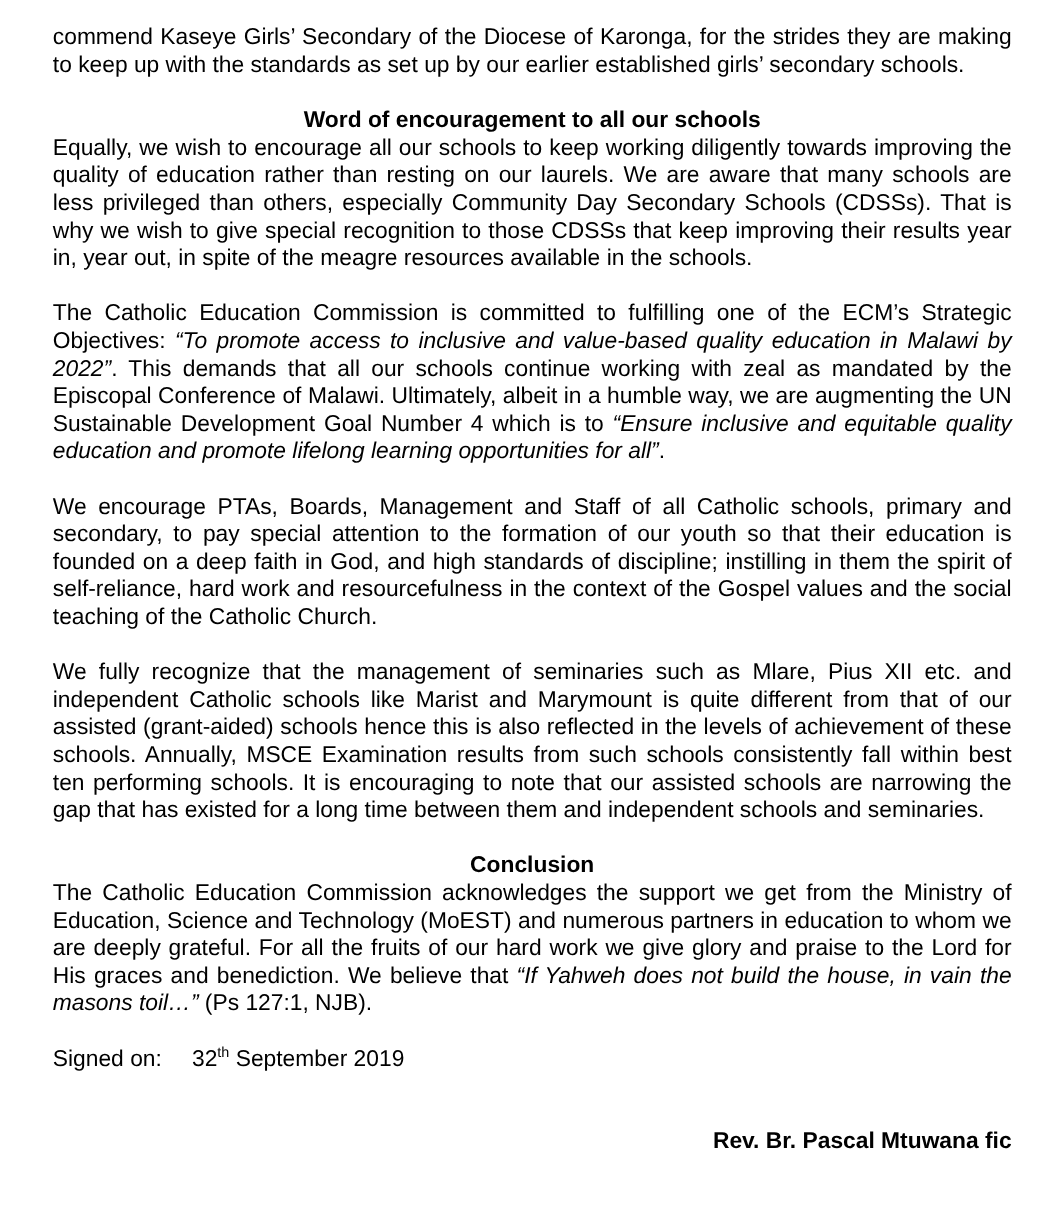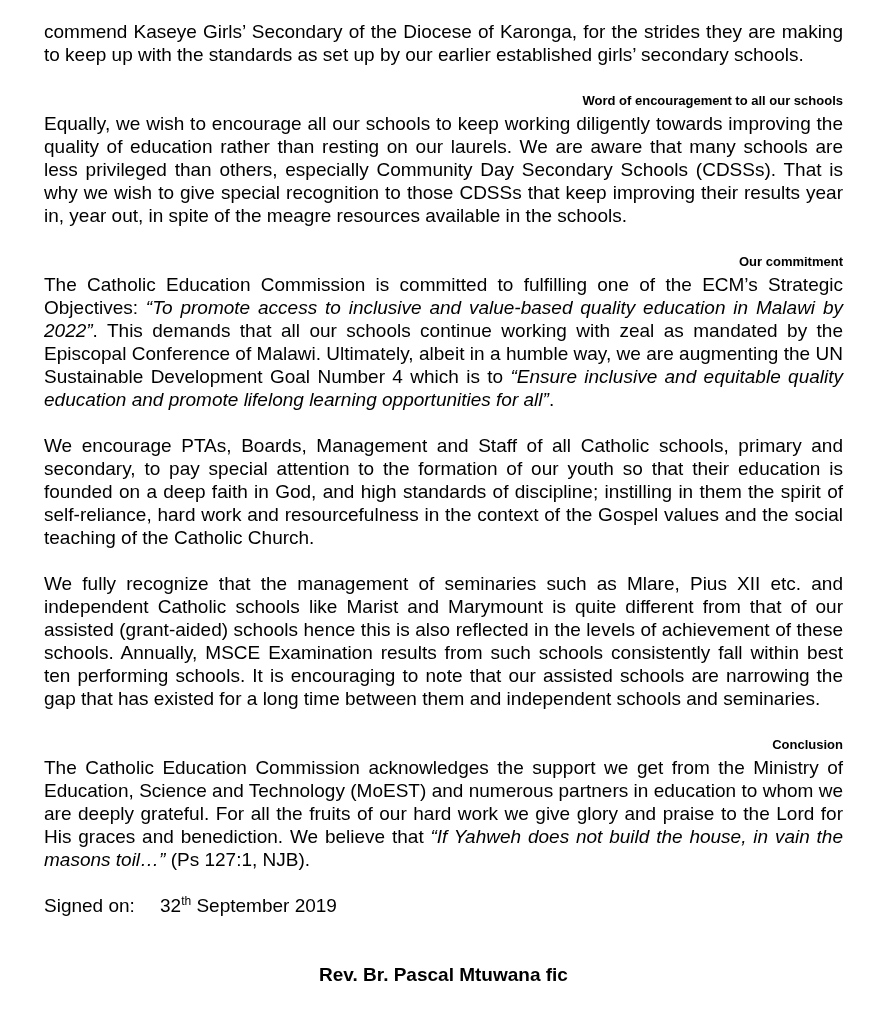--- a/index.html
+++ b/index.html
@@ -20,37 +20,37 @@
     font-family: Liberation Sans, sans-serif;
     font-size: 19px;
     line-height: 23px;
     color: #000000;
   }
   .para {
     text-align: justify;
     margin: 0 0 23px 0;
   }
   .heading {
-    font-size: 13px;
+    font-size: 19px;
     font-weight: bold;
-    text-align: right;
+    text-align: center;
     margin: 0;
   }
   .signed-line {
     margin: 0 0 46px 0;
     text-align: left;
   }
   .signed-label {
     display: inline-block;
     width: 116px;
   }
   .signatory-name {
     font-weight: bold;
     margin: 0;
-    text-align: center;
+    text-align: right;
   }
   .signatory-title {
     font-weight: bold;
     text-decoration: underline;
     margin: 0;
     text-align: left;
   }
   sup {
     font-size: 12px;
     line-height: 0;
@@ -59,21 +59,20 @@
 </head>
 <body>
 
 <div class="page">
 
   <p class="para">commend Kaseye Girls’ Secondary of the Diocese of Karonga, for the strides they are making to keep up with the standards as set up by our earlier established girls’ secondary schools.</p>
 
   <h2 class="heading">Word of encouragement to all our schools</h2>
   <p class="para">Equally, we wish to encourage all our schools to keep working diligently towards improving the quality of education rather than resting on our laurels. We are aware that many schools are less privileged than others, especially Community Day Secondary Schools (CDSSs). That is why we wish to give special recognition to those CDSSs that keep improving their results year in, year out, in spite of the meagre resources available in the schools.</p>
 
-  <h2 class="heading">Our commitment</h2>
   <p class="para"><span>The Catholic Education Commission is committed to fulfilling one of the ECM’s Strategic Objectives: </span><span style="font-style: italic;">“To promote access to inclusive and value-based quality education in Malawi by 2022”</span><span>. This demands that all our schools continue working with zeal as mandated by the Episcopal Conference of Malawi. Ultimately, albeit in a humble way, we are augmenting the UN Sustainable Development Goal Number 4 which is to </span><span style="font-style: italic;">“Ensure inclusive and equitable quality education and promote lifelong learning opportunities for all”</span><span>.</span></p>
   <p class="para">We encourage PTAs, Boards, Management and Staff of all Catholic schools, primary and secondary, to pay special attention to the formation of our youth so that their education is founded on a deep faith in God, and high standards of discipline; instilling in them the spirit of self-reliance, hard work and resourcefulness in the context of the Gospel values and the social teaching of the Catholic Church.</p>
   <p class="para">We fully recognize that the management of seminaries such as Mlare, Pius XII etc. and independent Catholic schools like Marist and Marymount is quite different from that of our assisted (grant-aided) schools hence this is also reflected in the levels of achievement of these schools. Annually, MSCE Examination results from such schools consistently fall within best ten performing schools. It is encouraging to note that our assisted schools are narrowing the gap that has existed for a long time between them and independent schools and seminaries.</p>
 
   <h2 class="heading">Conclusion</h2>
   <p class="para"><span>The Catholic Education Commission acknowledges the support we get from the Ministry of Education, Science and Technology (MoEST) and numerous partners in education to whom we are deeply grateful. For all the fruits of our hard work we give glory and praise to the Lord for His graces and benediction. We believe that </span><span style="font-style: italic;">“If Yahweh does not build the house, in vain the masons toil…”</span><span> (Ps 127:1, NJB).</span></p>
 
   <p class="signed-line">
     <span class="signed-label">Signed on:</span><span><span>32</span><sup>th</sup><span> September 2019</span></span>
   </p>

